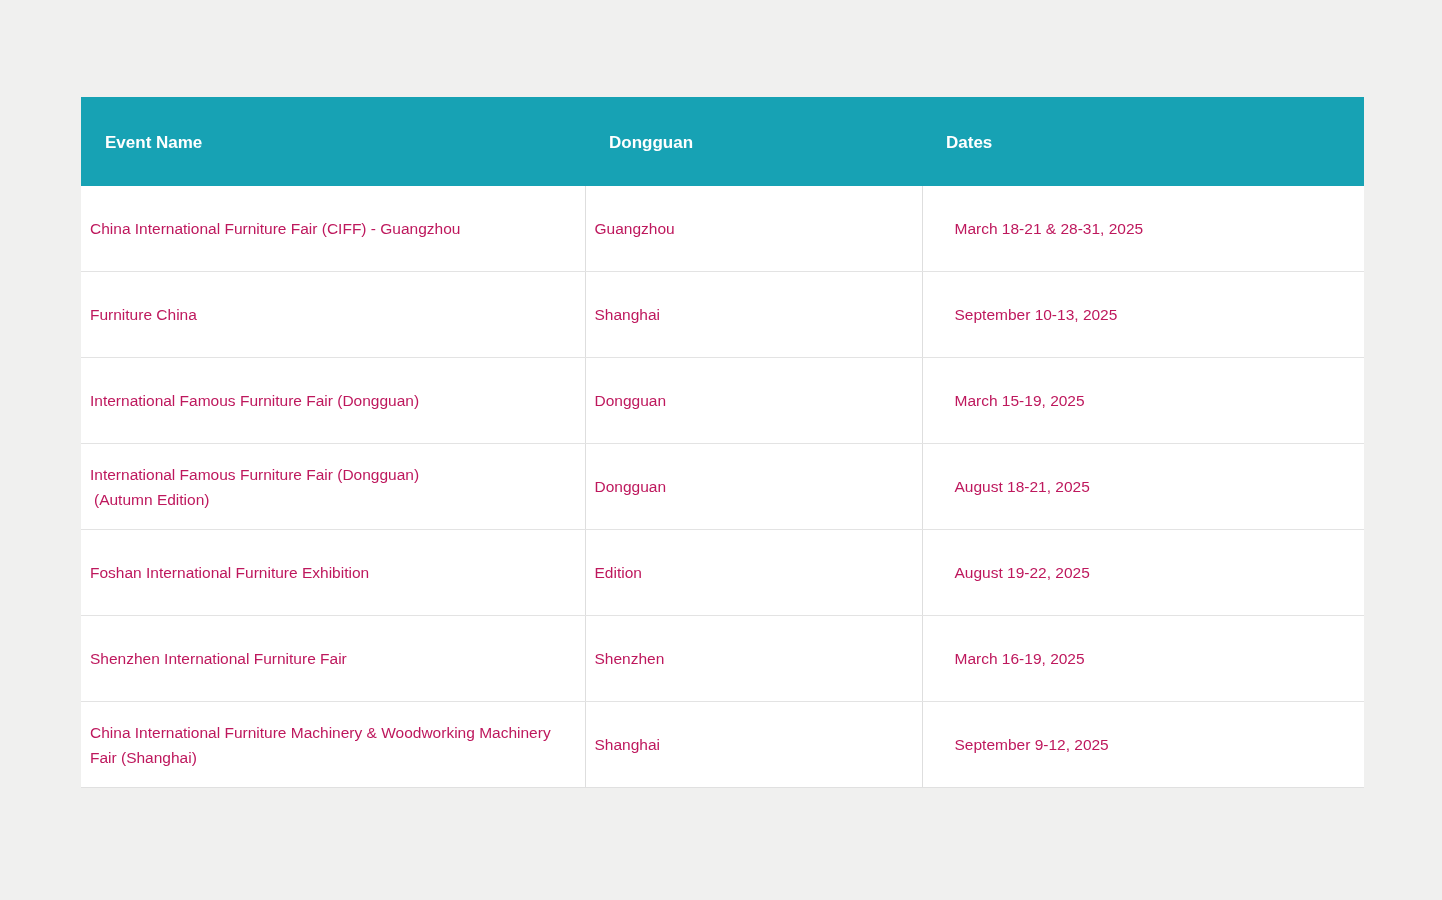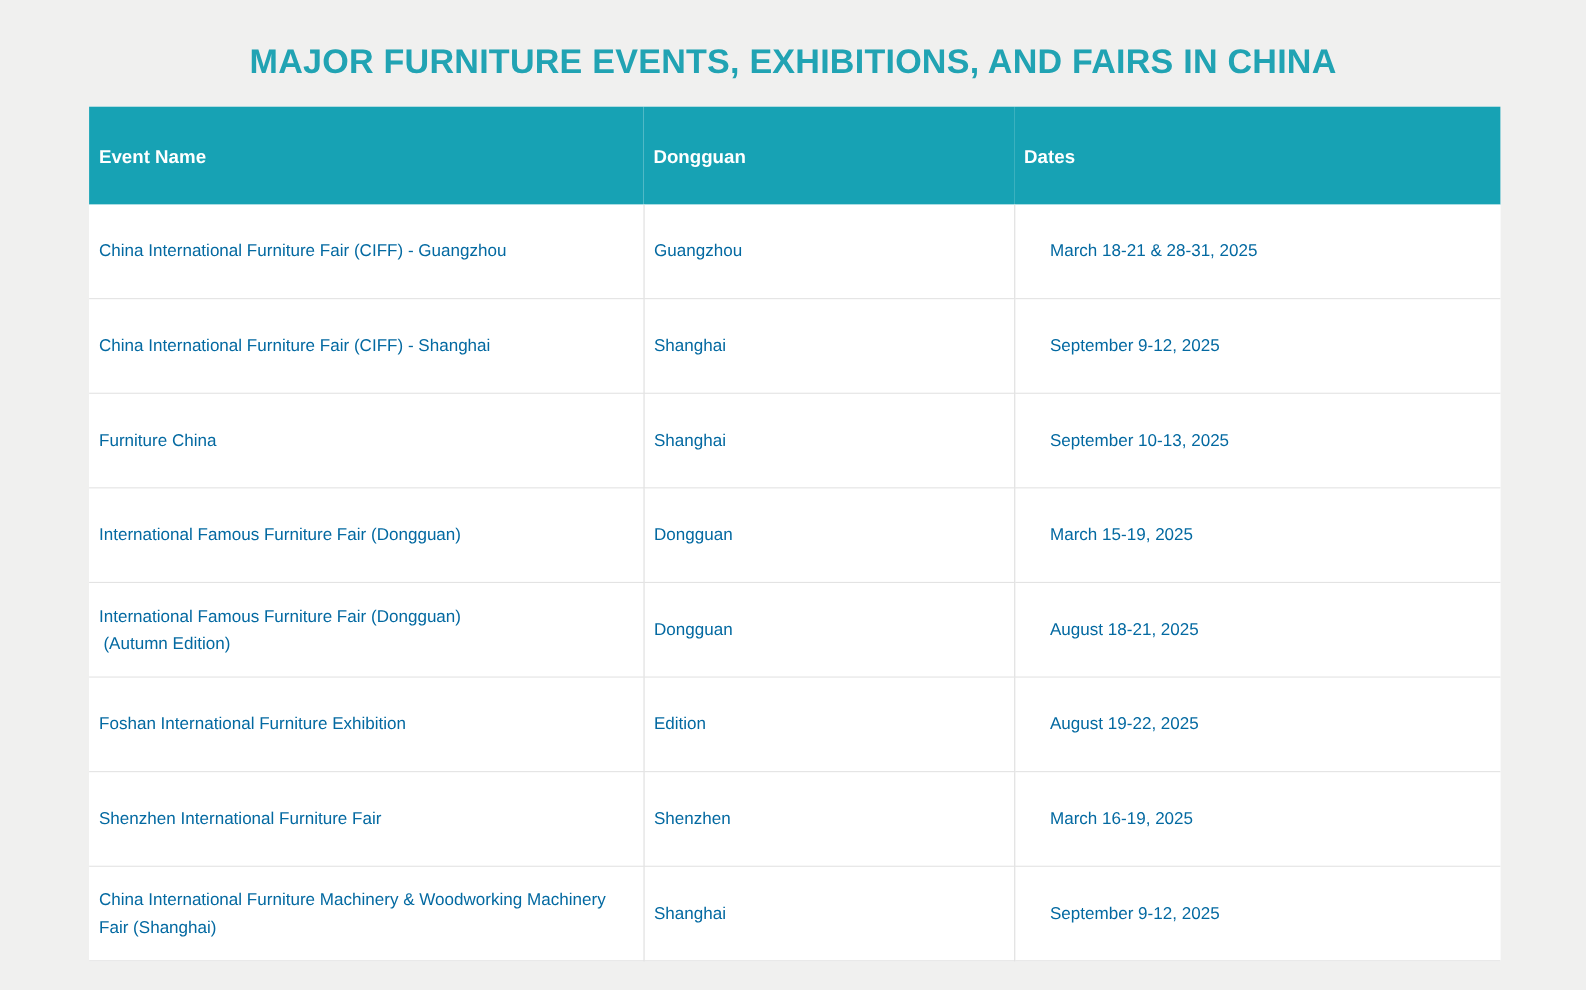--- a/index.html
+++ b/index.html
@@ -60,25 +60,26 @@
     height: 89px;
     vertical-align: middle;
     border: none;
     font-family: "Liberation Sans", sans-serif;
   }
 
   table.data-table thead th .th-inner {
     display: block;
     position: relative;
     top: 1px;
+    margin-left: 15px;
   }
 
   table.data-table tbody td {
     font-size: 15.5px;
-    color: #0369a1;
+    color: #be185d;
     background: #ffffff;
     padding: 10px 12px 10px 9px;
     height: 65px;
     vertical-align: middle;
     border-bottom: 1px solid #e3e3e3;
     border-right: 1px solid #dedede;
     line-height: 25px;
     font-family: "Liberation Sans", sans-serif;
   }
 
@@ -98,21 +99,20 @@
   .cell-line2 {
     display: block;
     padding-left: 4px;
   }
 </style>
 </head>
 <body>
 
 <div class="page">
 
-  <h1 class="page-title">Major Furniture Events, Exhibitions, and Fairs in China</h1>
 
   <div class="table-wrap">
     <table class="data-table">
       <colgroup>
         <col class="col-event">
         <col class="col-location">
         <col class="col-dates">
       </colgroup>
       <thead>
         <tr>
@@ -130,27 +130,20 @@
       <tbody>
 
         <tr>
           <td>
             <span>China International Furniture Fair (CIFF) - Guangzhou</span>
           </td>
           <td>Guangzhou</td>
           <td>March 18-21 &amp; 28-31, 2025</td>
         </tr>
 
-        <tr>
-          <td>
-            <span>China International Furniture Fair (CIFF) - Shanghai</span>
-          </td>
-          <td>Shanghai</td>
-          <td>September 9-12, 2025</td>
-        </tr>
 
         <tr>
           <td>
             <span>Furniture China</span>
           </td>
           <td>Shanghai</td>
           <td>September 10-13, 2025</td>
         </tr>
 
         <tr>

